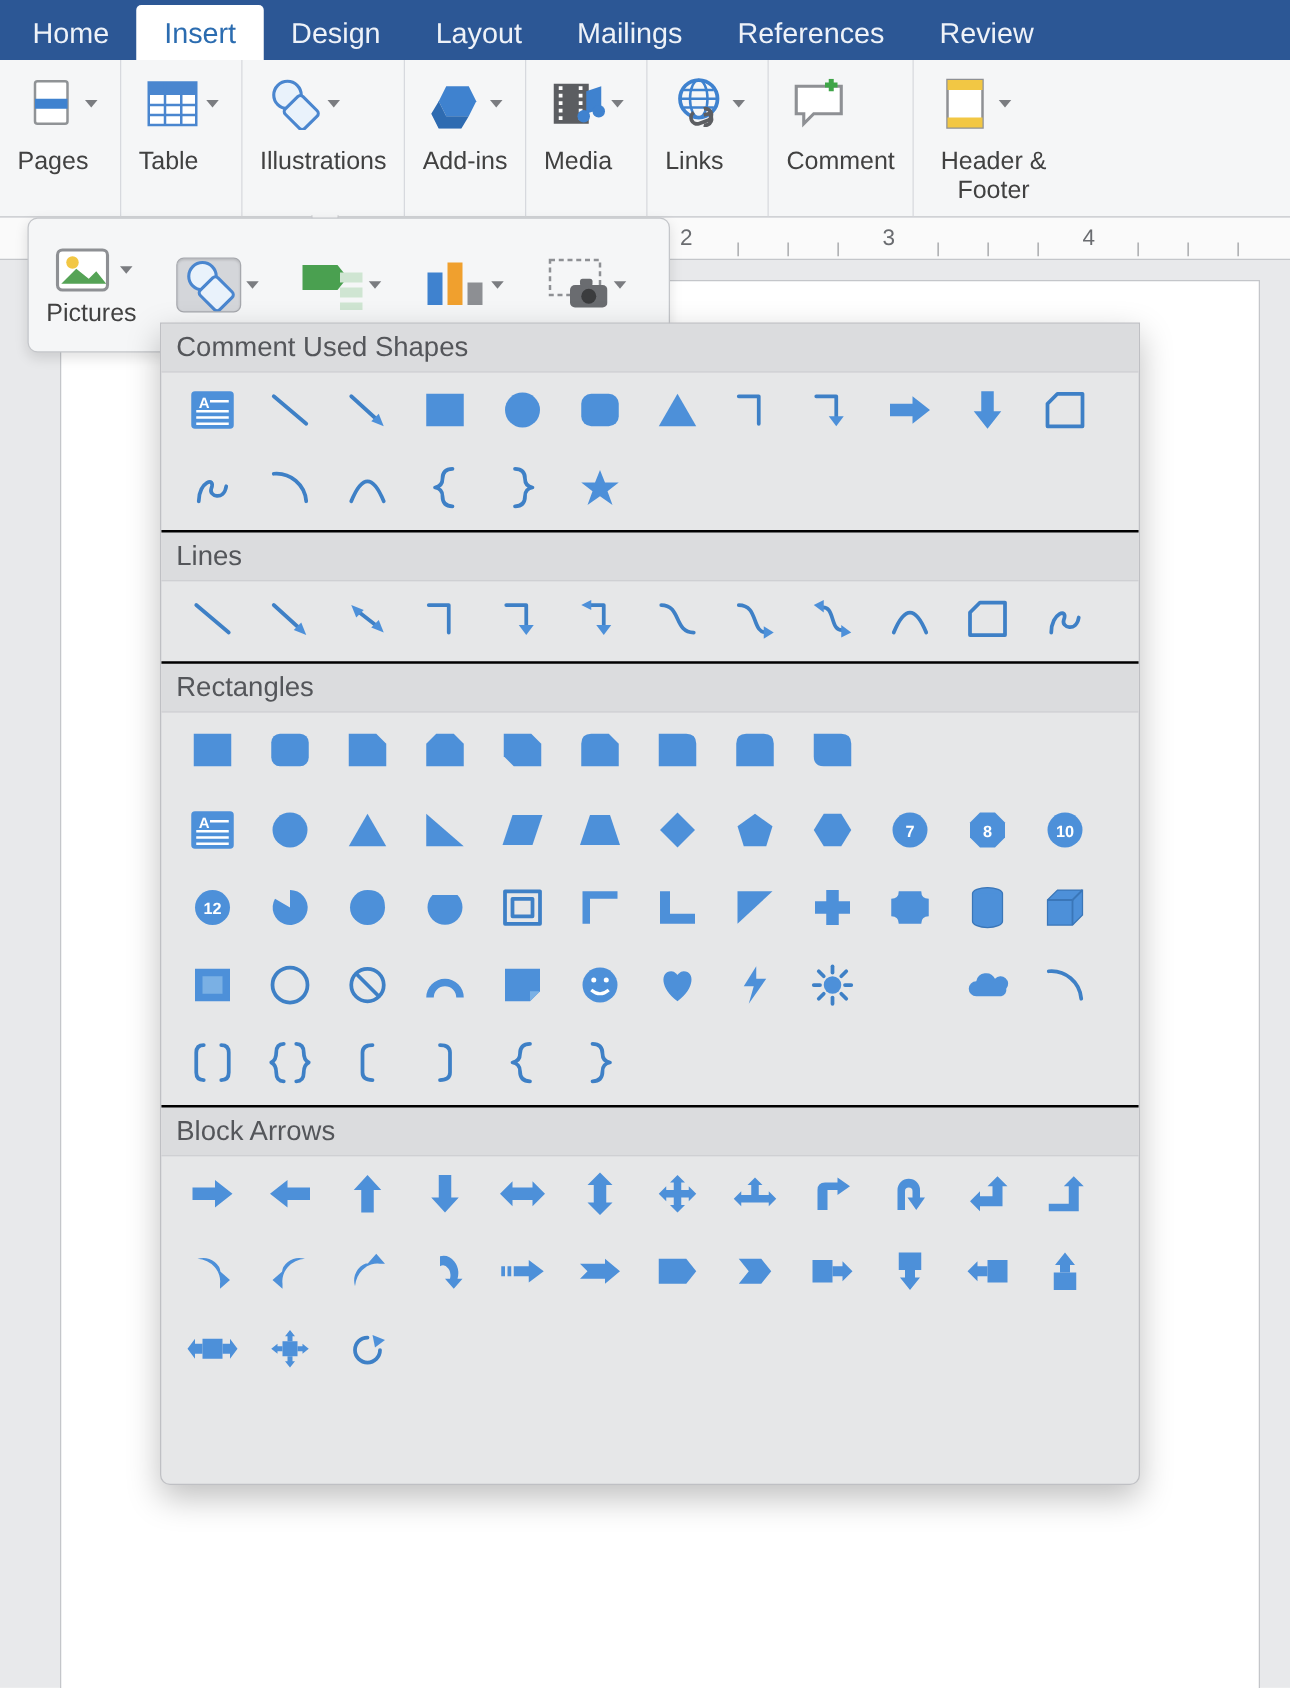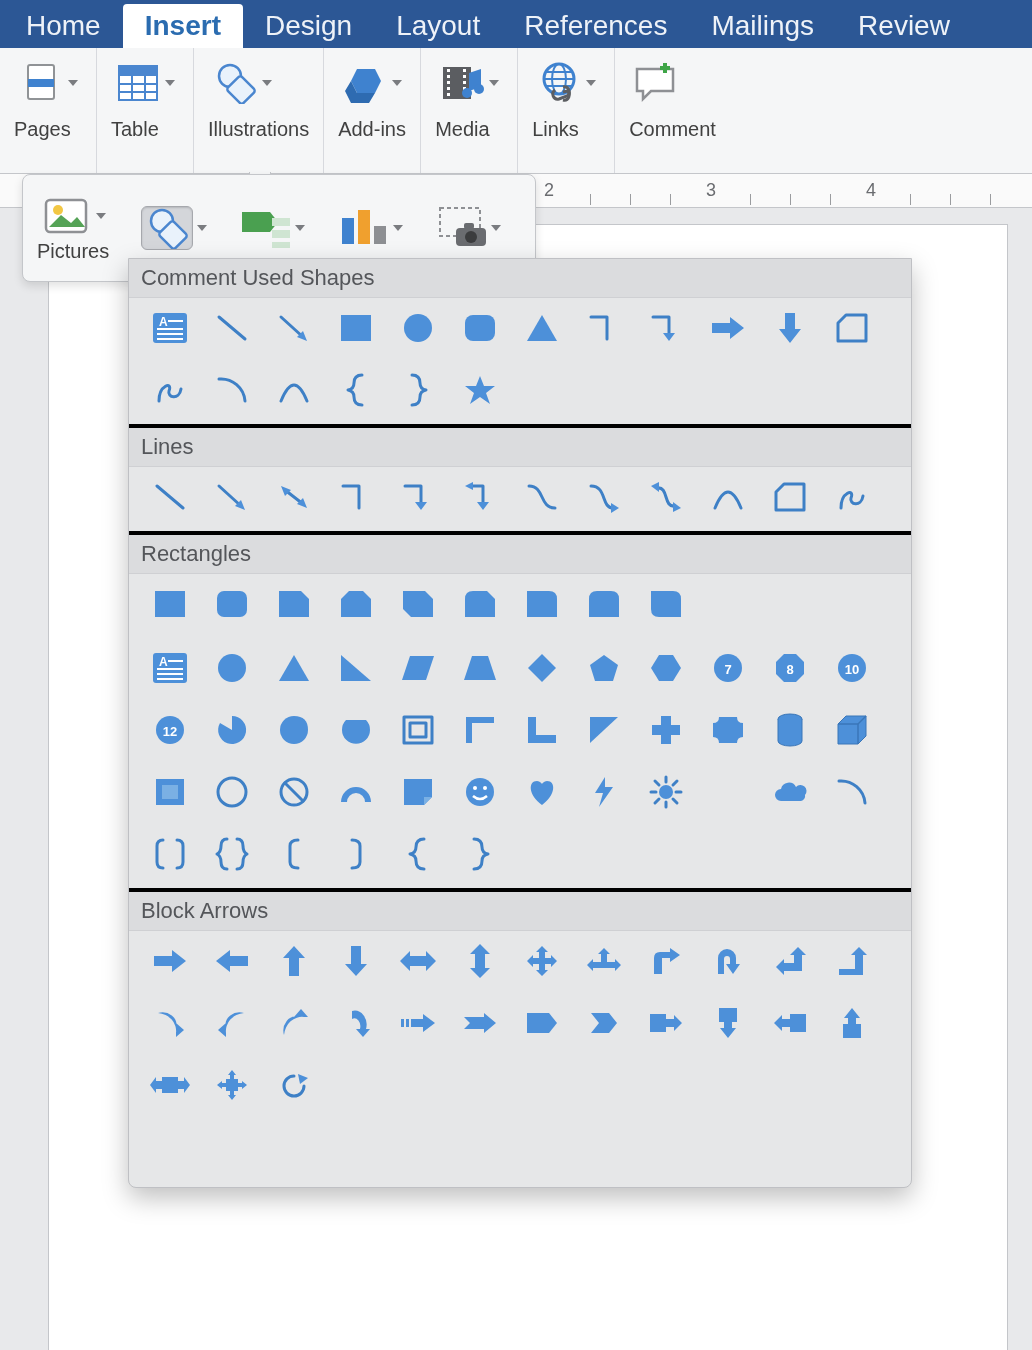--- a/index.html
+++ b/index.html
@@ -17,22 +17,22 @@
     --shape-blue:#3e80c6;
     --shape-blue-fill:#4d90d9;
     --ruler-bg:#fafafa;
     --ruler-line:#9a9c9f;
   }
   *{box-sizing:border-box;font-family:-apple-system,BlinkMacSystemFont,"Segoe UI",Helvetica,Arial,sans-serif}
   body{margin:0;background:#f0f0f0;width:1032px;height:1350px;overflow:hidden}
 
   
   .tabs{height:48px;background:var(--ribbon-bg);display:flex;align-items:flex-end;padding-left:4px}
-  .tab{height:44px;padding:0 22px;display:flex;align-items:center;color:var(--tab-text);font-size:28px;cursor:pointer;border-radius:4px 4px 0 0}
-  .tab.active{background:var(--active-tab-bg);color:var(--active-tab-text);font-weight:700}
+  .tab{height:44px;padding:0 22px;display:flex;align-items:center;color:var(--tab-text);font-size:23px;cursor:pointer;border-radius:4px 4px 0 0}
+  .tab.active{background:var(--active-tab-bg);color:var(--active-tab-text);font-weight:400}
 
   
   .ribbon{height:126px;background:var(--panel-bg);border-bottom:1px solid var(--panel-border);display:flex;align-items:stretch;position:relative;z-index:5}
   .grp{display:flex;flex-direction:column;align-items:flex-start;justify-content:flex-start;padding:6px 14px 3px;border-right:1px solid var(--group-sep);position:relative}
   .grp:last-child{border-right:none}
   .big-btn{display:flex;align-items:center;gap:4px;height:58px;padding:2px 4px;border-radius:4px}
   .big-btn .ic{width:46px;height:46px;display:flex;align-items:center;justify-content:center}
   .big-btn .dd{width:0;height:0;border-left:5px solid transparent;border-right:5px solid transparent;border-top:6px solid #7a7c80}
   .grp-label{color:var(--label);font-size:20px;text-align:center;margin-top:6px;line-height:1.15}
 
@@ -55,42 +55,42 @@
   .ruler .num{position:absolute;top:6px;font-size:18px;color:#6a6c70}
   .ruler .mark{position:absolute;top:20px;bottom:2px;width:1px;background:var(--ruler-line)}
   .page{position:absolute;top:50px;left:48px;width:960px;height:1200px;background:#fff;border:1px solid var(--panel-border)}
 
   
   .drop{position:absolute;top:258px;left:128px;width:784px;height:930px;background:var(--drop-bg);border:1px solid var(--drop-border);border-radius:0 0 8px 8px;box-shadow:0 10px 26px rgba(0,0,0,.25);z-index:40;overflow:hidden}
   .drop .scroll{overflow-y:auto;height:100%}
   .drop .scroll::-webkit-scrollbar{width:14px}
   .drop .scroll::-webkit-scrollbar-thumb{background:#c0c1c4;border-radius:7px}
   .drop .scroll::-webkit-scrollbar-track{background:transparent}
-  .cat-head{background:var(--drop-header-bg);border-top:4px solid #000000;border-bottom:1px solid #cfd0d3;padding:6px 12px;font-size:22px;color:#54565a}
+  .cat-head{background:var(--drop-header-bg);border-top:2px solid #000000;border-bottom:1px solid #cfd0d3;padding:6px 12px;font-size:22px;color:#54565a}
   .cat-head:first-child{border-top:none}
   .cat-body{padding:10px 10px 14px;display:flex;flex-wrap:wrap;gap:0;row-gap:22px}
   .shape{width:62px;height:40px;display:flex;align-items:center;justify-content:center;cursor:pointer}
   .shape svg{overflow:visible}
 
   
   .st{stroke:var(--shape-blue);stroke-width:3;fill:none;stroke-linecap:round;stroke-linejoin:round}
   .fl{fill:var(--shape-blue-fill);stroke:none}
   .fls{fill:var(--shape-blue-fill);stroke:#3a76b8;stroke-width:1}
   .txtnum{fill:#fff;font-size:13px;font-weight:600;text-anchor:middle;dominant-baseline:central;font-family:Helvetica,Arial}
 </style>
 </head>
 <body>
 
 <div class="tabs">
   <div class="tab">Home</div>
   <div class="tab active">Insert</div>
   <div class="tab">Design</div>
   <div class="tab">Layout</div>
+  <div class="tab">Mailings</div>
   <div class="tab">References</div>
-  <div class="tab">Mailings</div>
   <div class="tab">Review</div>
 </div>
 
 <div class="ribbon">
 
   <div class="grp">
     <div class="big-btn">
       <span class="ic">
         <svg width="38" height="40">
             <rect x="6" y="2" width="26" height="34" rx="2" fill="#fff" stroke="#909396" stroke-width="2"></rect>
@@ -194,20 +194,33 @@
         <svg width="46" height="40">
             <path d="M4 6h36v22H18l-8 8v-8H4z" fill="#fff" stroke="#8e9094" stroke-width="2.5"></path>
             <line x1="32" y1="0" x2="32" y2="10" stroke="#3fa548" stroke-width="4"></line>
             <line x1="27" y1="5" x2="37" y2="5" stroke="#3fa548" stroke-width="4"></line>
           </svg>
       </span>
     </div>
     <div class="grp-label">Comment</div>
   </div>
 
+  <div class="grp">
+    <div class="big-btn">
+      <span class="ic">
+        <svg width="36" height="42">
+            <rect x="4" y="2" width="28" height="38" fill="#fff" stroke="#8e9094" stroke-width="2"></rect>
+            <rect x="4" y="2" width="28" height="8" fill="#f2c744"></rect>
+            <rect x="4" y="32" width="28" height="8" fill="#f2c744"></rect>
+          </svg>
+      </span>
+        <span class="dd"></span>
+    </div>
+    <div class="grp-label" style="max-width:100px">Header &amp; Footer</div>
+  </div>
 </div>
 
 <div class="docarea">
   <div class="ruler">
     <span class="num" style="left:544px">2</span>
     <span class="num" style="left:706px">3</span>
     <span class="num" style="left:866px">4</span>
     <span class="mark" style="left:590px"></span>
       <span class="mark" style="left:630px"></span>
       <span class="mark" style="left:670px"></span>

